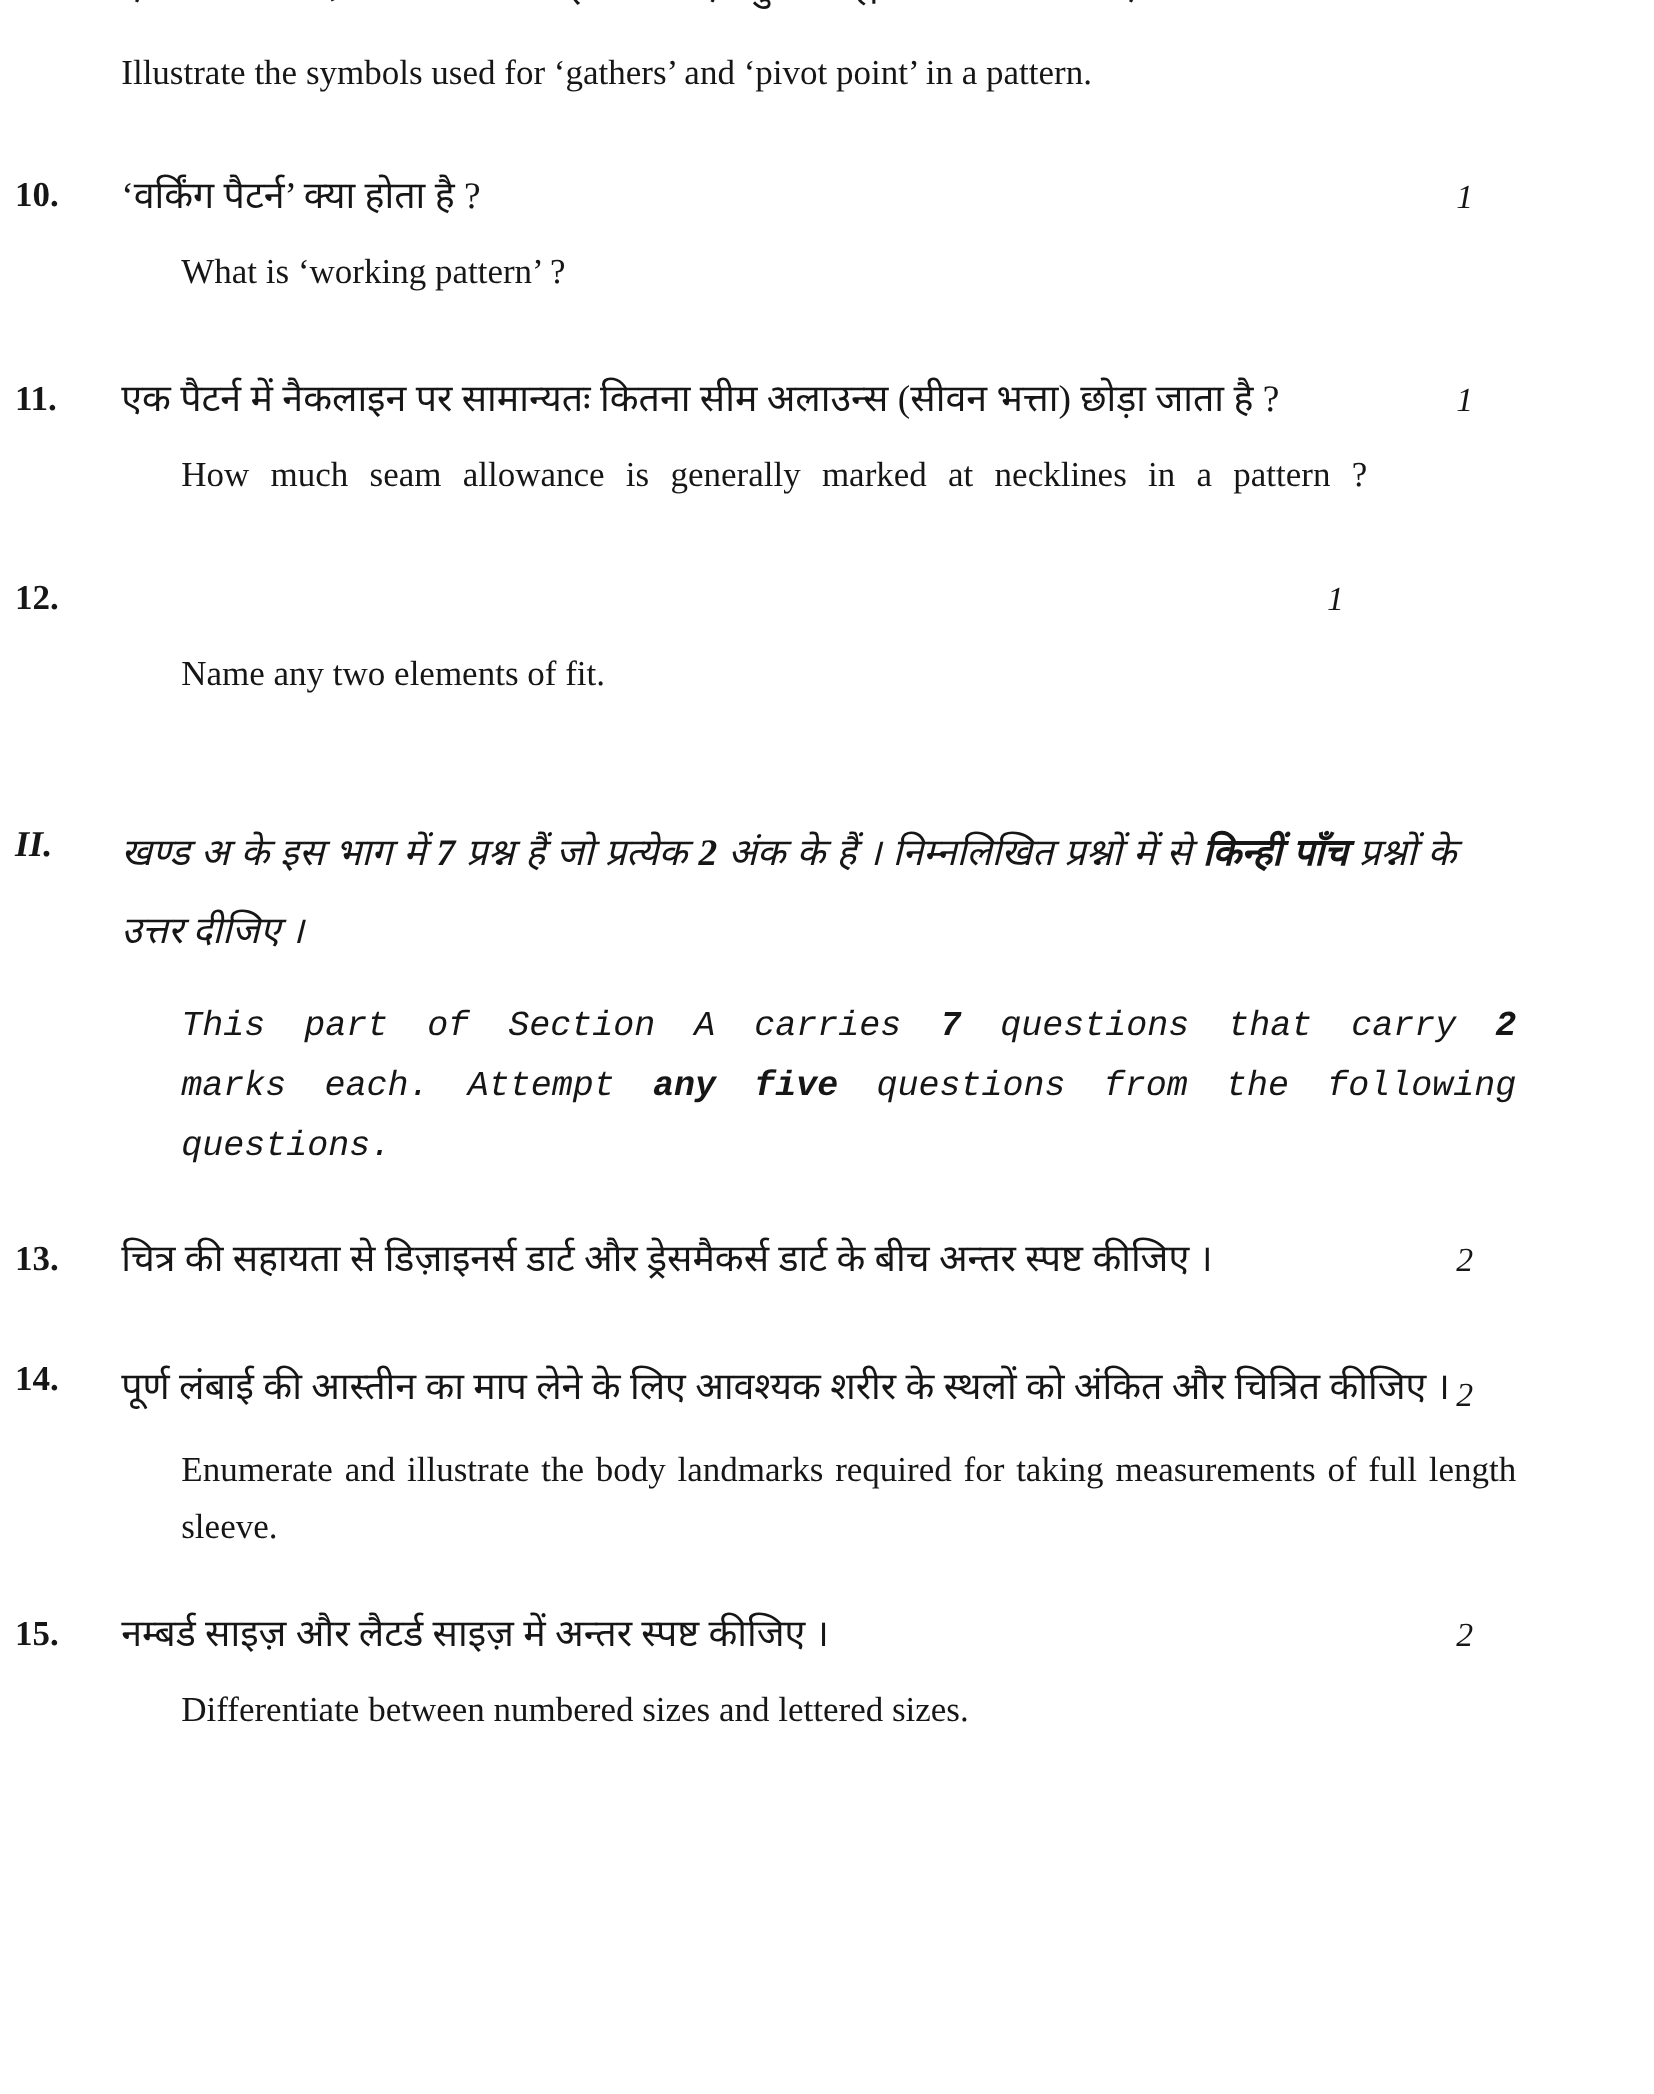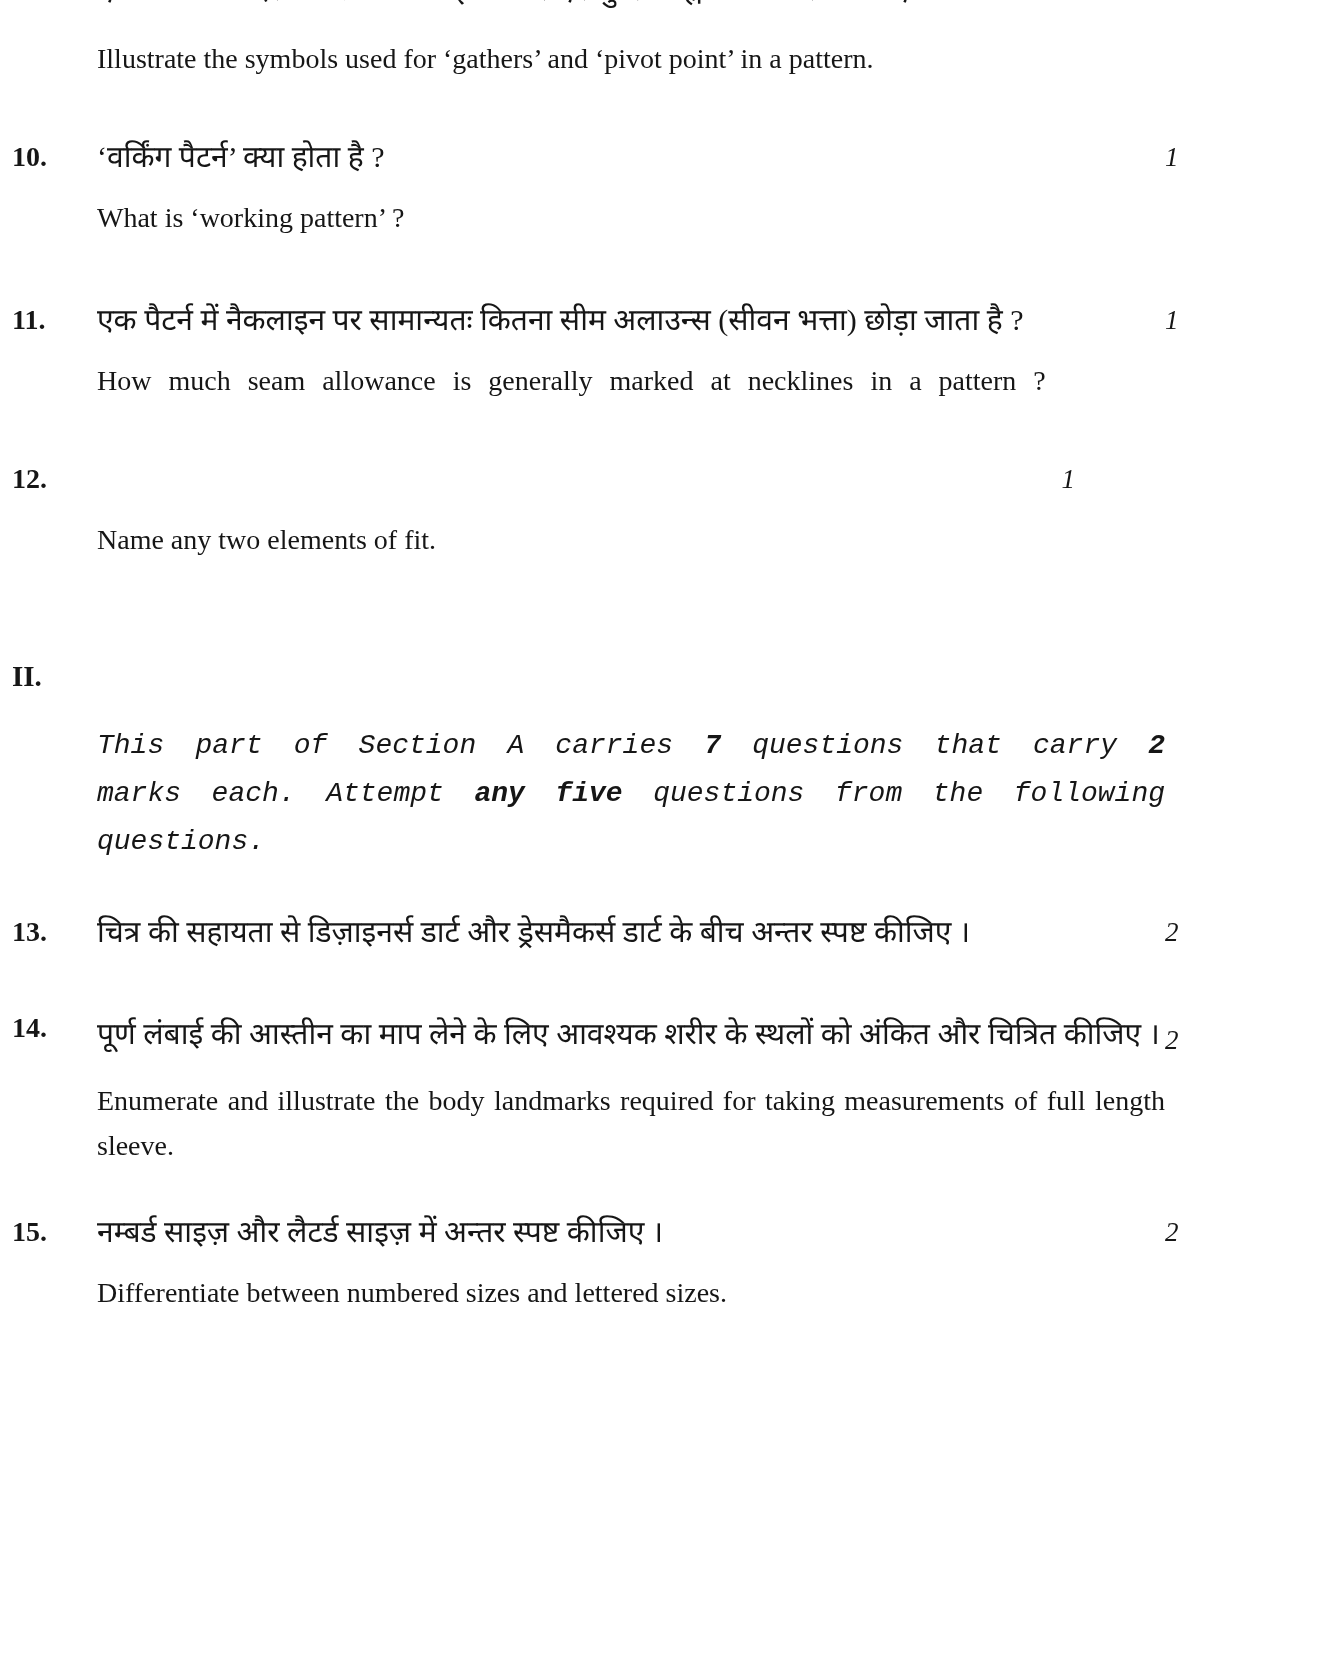--- a/index.html
+++ b/index.html
@@ -17,21 +17,21 @@
     display: grid;
     grid-template-columns: 97px 1068px 1fr;
     align-items: start;
   }
   .qnum {
     font-weight: bold;
     font-size: 28px;
     line-height: 48px;
     padding-left: 12px;
   }
-  .qnum.italic { font-size: 29px; }
+  .qnum.italic { font-style: italic; font-size: 29px; }
   .marks {
     font-style: italic;
     font-size: 27px;
     line-height: 48px;
     text-align: right;
     padding-right: 90px;
   }
   .marks.bottom { align-self: end; }
 
   .hindi {
@@ -40,21 +40,21 @@
     text-align: justify;
   }
   .hindi.two-line { line-height: 60px; }
   .english {
     font-size: 28px;
     line-height: 45px;
   }
   .english.justify { text-align: justify; }
   .english.spread { word-spacing: 10px; text-align: justify; }
 
-  .eng-row { margin-top: 14px; }
+  .eng-row { margin-top: 14px; padding-left: 48px; }
 
   
   .instr .hindi { font-style: italic; line-height: 62px; }
   .instr .english {
     font-style: italic;
     line-height: 48px;
     text-align: justify;
     word-spacing: 6px;
   }
   .instr .eng-row { margin-top: 22px; font-family: Liberation Mono, monospace; }
@@ -127,20 +127,23 @@
     <div class="qrow eng-row">
       <div></div>
       <div class="english">Name any two elements of fit.</div>
       <div></div>
     </div>
   </div>
 
   <div class="instr block-instr">
     <div class="qrow">
       <div class="qnum italic">II.</div>
+      <div class="hindi">
+        <span>खण्ड अ के इस भाग में </span><span class="seg-bold">7</span><span> प्रश्न हैं जो प्रत्येक </span><span class="seg-bold">2</span><span> अंक के हैं । निम्नलिखित प्रश्नों में से </span><span class="seg-bold">किन्हीं पाँच</span><span> प्रश्नों के उत्तर दीजिए ।</span>
+      </div>
       <div class="marks"></div>
     </div>
     <div class="qrow eng-row">
       <div></div>
       <div class="english">
         <span>This part of Section A carries </span><span class="seg-bold">7</span><span> questions that carry </span><span class="seg-bold">2</span><span> marks each. Attempt </span><span class="seg-bold">any five</span><span> questions from the following questions.</span>
       </div>
       <div></div>
     </div>
   </div>

